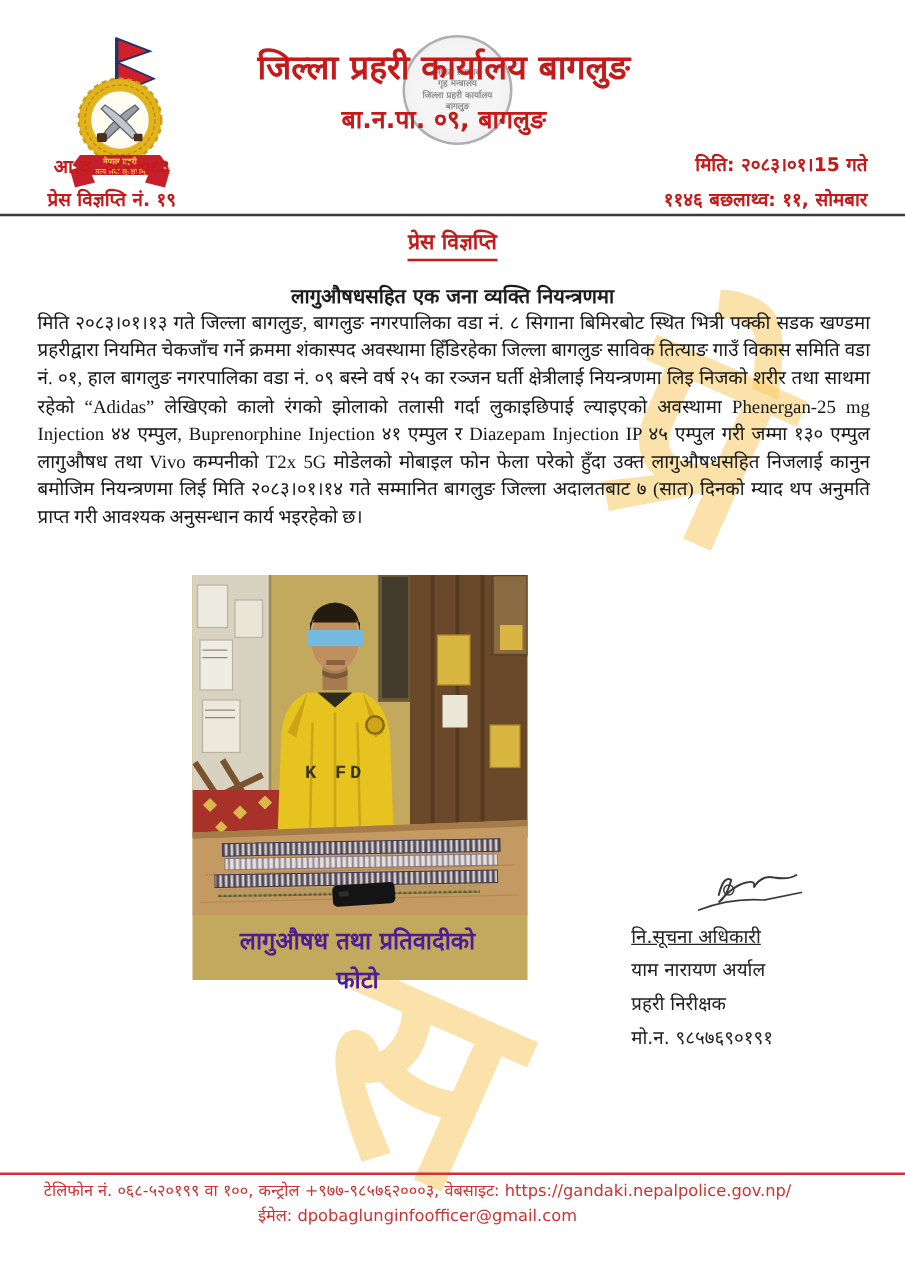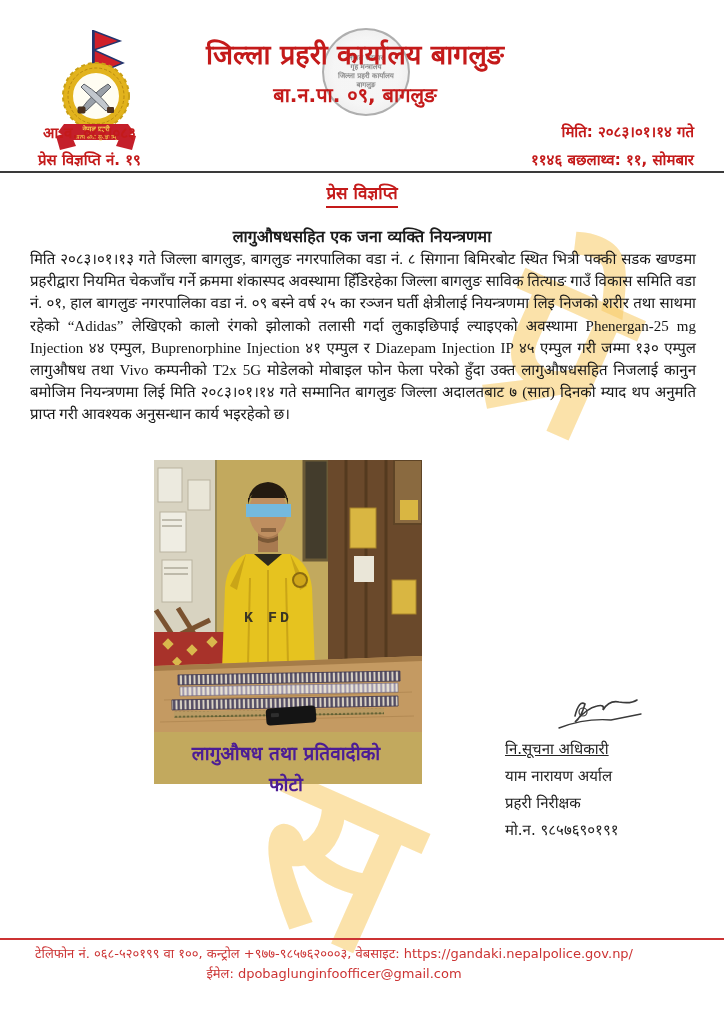--- a/index.html
+++ b/index.html
@@ -115,21 +115,21 @@
   <div class="header-center">
     <div class="office-title">जिल्ला प्रहरी कार्यालय बागलुङ</div>
     <div class="office-subtitle">बा.न.पा. ०९, बागलुङ</div>
   </div>
 
   <div class="meta-left">
     <div>आ.व. ०८२।०८३</div>
     <div>प्रेस विज्ञप्ति नं. १९</div>
   </div>
   <div class="meta-right">
-    <div>मिति: २०८३।०१।१४ गते</div>
+    <div>मिति: २०८३।०१।15 गते</div>
     <div>११४६ बछलाथ्व: ११, सोमबार</div>
   </div>
 
   <div class="header-rule"></div>
 
   <div class="watermark">प्रेस</div>
 
   <div class="doc-title">
     <span>प्रेस विज्ञप्ति</span>
   </div>

